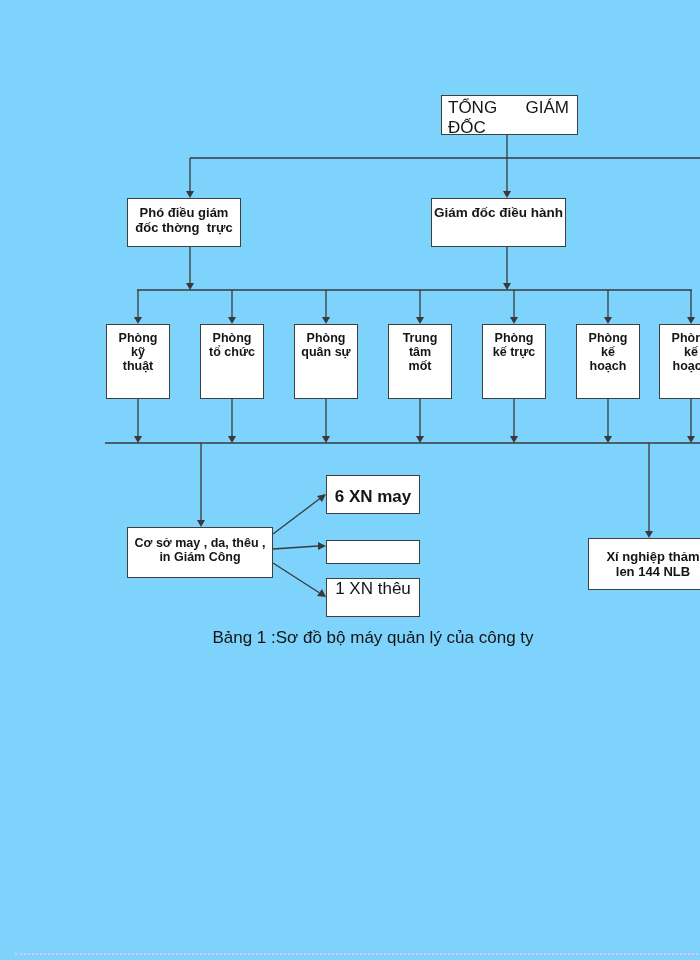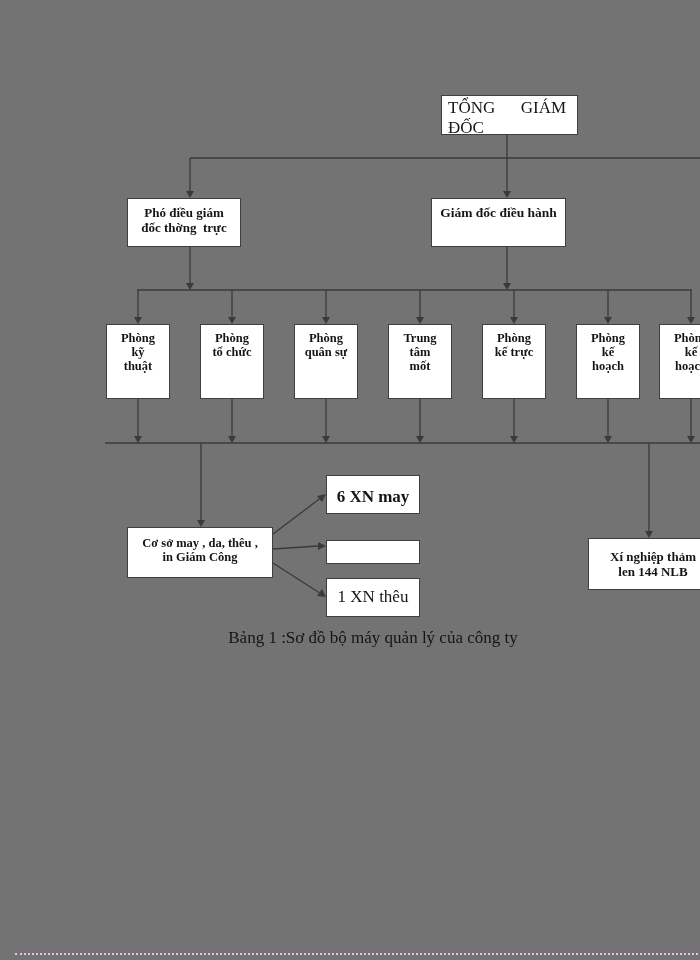--- a/index.html
+++ b/index.html
@@ -1,18 +1,18 @@
 <!DOCTYPE html>
 <html><head>
 <meta charset="utf-8">
 <style>
   html,body{margin:0;padding:0;background:#fff;}
   .canvas{
-    position:relative;width:700px;height:960px;background:#737373;
-    overflow:hidden;font-family:Liberation Serif, serif;color:#151515;
+    position:relative;width:700px;height:960px;background:#7dd3fc;
+    overflow:hidden;font-family:Liberation Sans, sans-serif;color:#151515;
   }
   .connectors{position:absolute;left:0;top:0;z-index:1;}
   .box{
     position:absolute;z-index:2;background:#ffffff;border:1px solid #3f3f3f;
     box-sizing:border-box;text-align:center;overflow:hidden;
   }
   .ln{white-space:pre;}
   .bold{font-weight:700;}
   .box-top{left:441px;top:95px;width:137px;height:40px;text-align:left;
     font-size:17px;line-height:20px;padding:2px 6px;}
@@ -21,21 +21,21 @@
   .box-exec{left:431px;top:198px;width:135px;height:49px;
     font-size:13.5px;line-height:16px;padding-top:6px;}
   .dept{top:324px;width:64px;height:75px;font-size:12.5px;line-height:14px;padding-top:6px;}
   .d0{left:106px;} .d1{left:200px;} .d2{left:294px;} .d3{left:388px;}
   .d4{left:482px;} .d5{left:576px;} .d6{left:659px;}
   .box-workshop{left:127px;top:527px;width:146px;height:51px;
     font-size:12.5px;line-height:14px;padding-top:8px;}
   .box-xn{left:326px;width:94px;font-size:17px;}
   .xn0{top:475px;height:39px;padding-top:11px;}
   .xn1{top:527px;height:24px;padding-top:22px;margin-top:13px;}
-  .xn2{top:578px;height:39px;padding-top:8px;font-size:17px;font-weight:400;}
+  .xn2{top:578px;height:39px;font-size:17px;font-weight:400;}
   .box-carpet{left:588px;top:538px;width:130px;height:52px;
     font-size:13px;line-height:15px;padding-top:10px;}
   .caption{
     position:absolute;left:23px;top:628px;width:700px;text-align:center;
     font-size:17px;z-index:2;
   }
   .bottom-rule{
     position:absolute;left:15px;top:953px;width:683px;height:0;
     border-top:2px dotted #f6bcef;z-index:2;
   }

